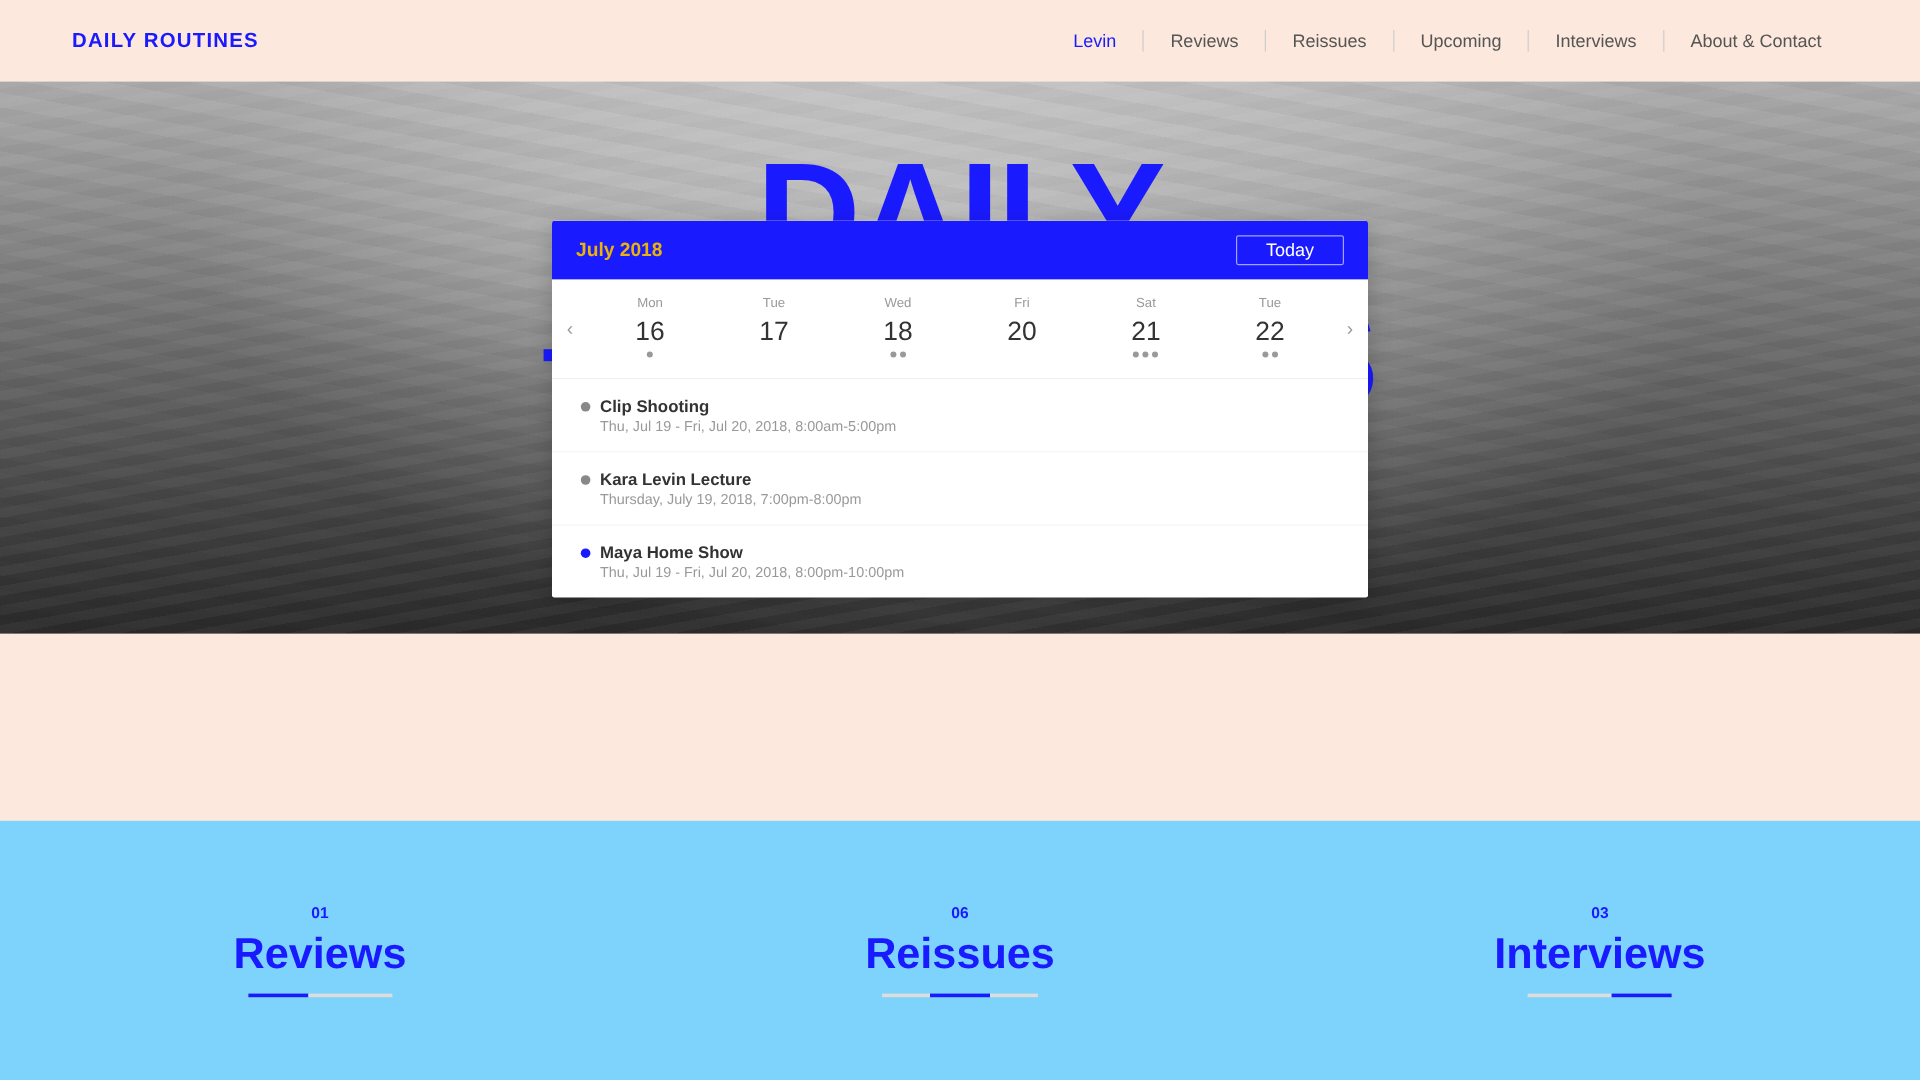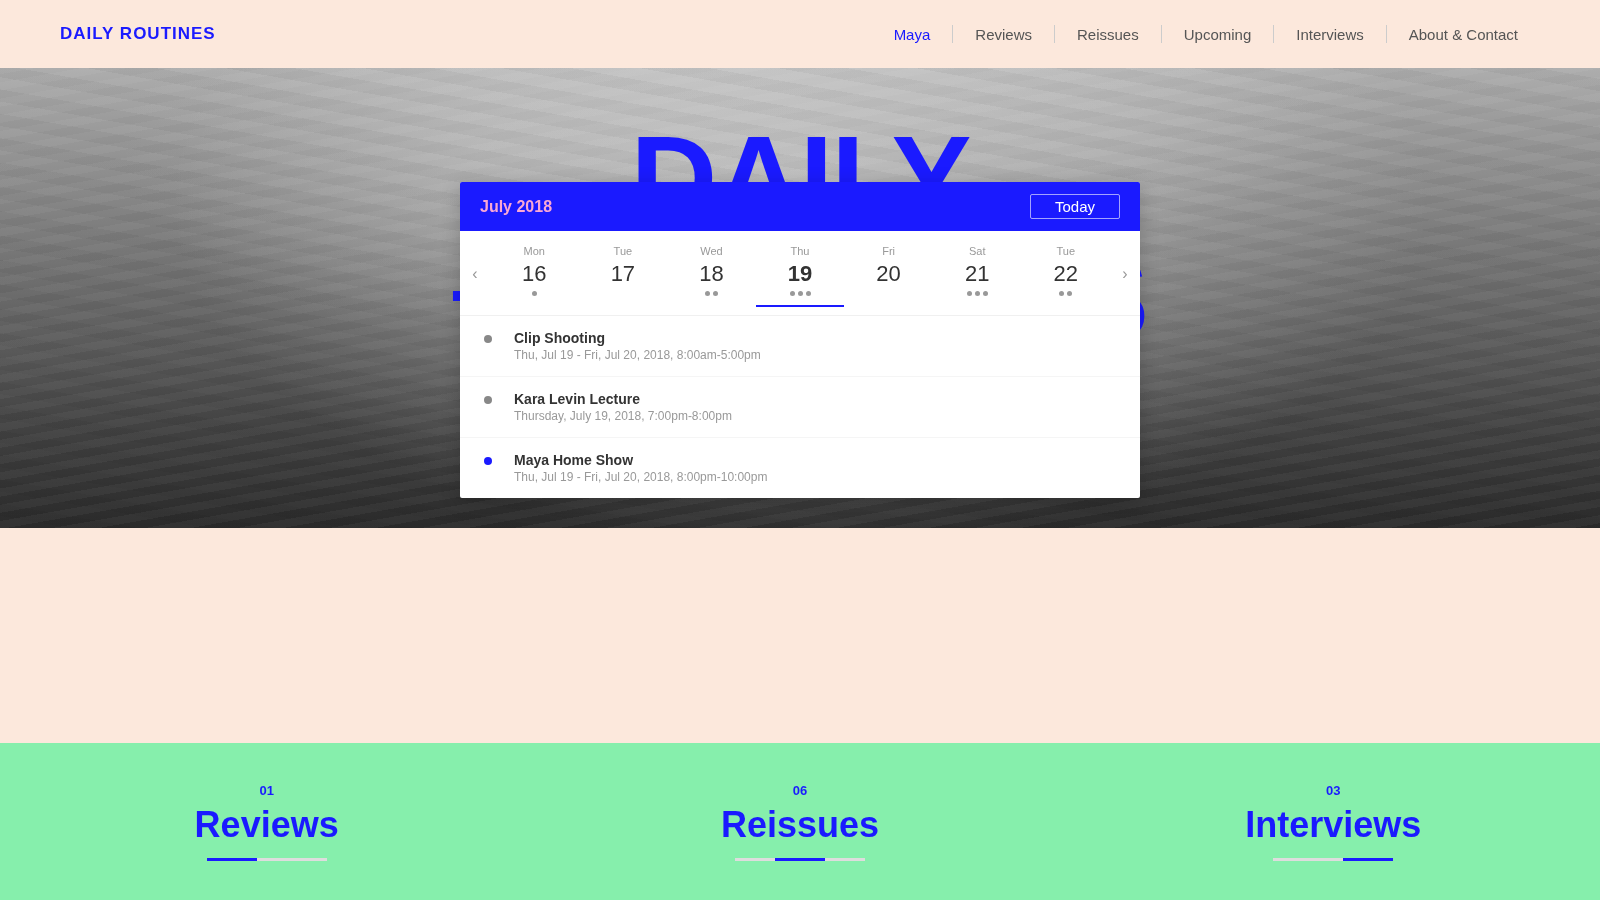--- a/index.html
+++ b/index.html
@@ -147,21 +147,21 @@
       z-index: 20;
     }
     .calendar-header {
       background: #1a1aff;
       padding: 12px 20px;
       display: flex;
       align-items: center;
       justify-content: space-between;
     }
     .calendar-header .month-title {
-      color: #f9a8d4;
+      color: #eab308;
       font-size: 16px;
       font-weight: 600;
     }
     .calendar-header .today-btn {
       border: 1px solid rgba(255,255,255,0.6);
       color: #fff;
       background: transparent;
       font-size: 15px;
       padding: 3px 24px;
       cursor: pointer;
@@ -229,21 +229,21 @@
 
     
     .events-list {
       padding: 0;
     }
     .event-item {
       padding: 14px 24px;
       border-bottom: 1px solid #f5f5f5;
       display: flex;
       align-items: flex-start;
-      gap: 22px;
+      gap: 8px;
     }
     .event-item:last-child { border-bottom: none; }
     .event-dot {
       width: 8px;
       height: 8px;
       border-radius: 50%;
       background: #888;
       margin-top: 5px;
       flex-shrink: 0;
     }
@@ -257,22 +257,22 @@
       font-size: 12px;
       color: #999;
       margin-top: 2px;
     }
 
     
     .bottom-section {
       position: absolute;
       bottom: 0;
       left: 0; right: 0;
-      height: 157px;
-      background: #86efac;
+      height: 216px;
+      background: #7dd3fc;
       display: flex;
       align-items: center;
       justify-content: center;
       gap: 0;
     }
     .bottom-item {
       flex: 1;
       display: flex;
       flex-direction: column;
       align-items: center;
@@ -317,21 +317,21 @@
       width: 50px;
     }
   </style>
 </head>
 <body>
 
 <nav class="navbar">
   <div class="nav-logo">DAILY ROUTINES</div>
   <ul class="nav-links">
     <li>
-        <a href="#" class="active">Maya</a>
+        <a href="#" class="active">Levin</a>
       </li>
     <li>
         <span class="nav-separator"></span>
       </li>
     <li>
         <a href="#">Reviews</a>
       </li>
     <li>
         <span class="nav-separator"></span>
       </li>
@@ -394,29 +394,20 @@
     <span class="day-num">17</span>
     <div class="day-dots">
       
     </div>
   </div>
           <div class="day-col">
     <span class="day-name">Wed</span>
     <span class="day-num">18</span>
     <div class="day-dots">
       <span class="dot gray"></span>
-              <span class="dot gray"></span>
-    </div>
-  </div>
-          <div class="day-col active">
-    <span class="day-name">Thu</span>
-    <span class="day-num">19</span>
-    <div class="day-dots">
-      <span class="dot gray"></span>
-              <span class="dot gray"></span>
               <span class="dot gray"></span>
     </div>
   </div>
           <div class="day-col">
     <span class="day-name">Fri</span>
     <span class="day-num">20</span>
     <div class="day-dots">
       
     </div>
   </div>

